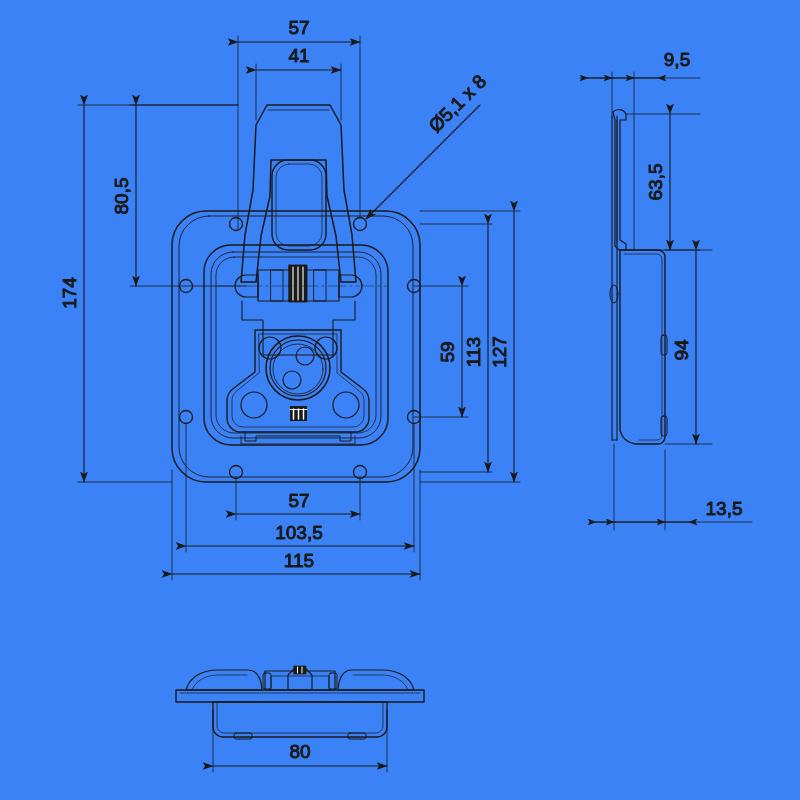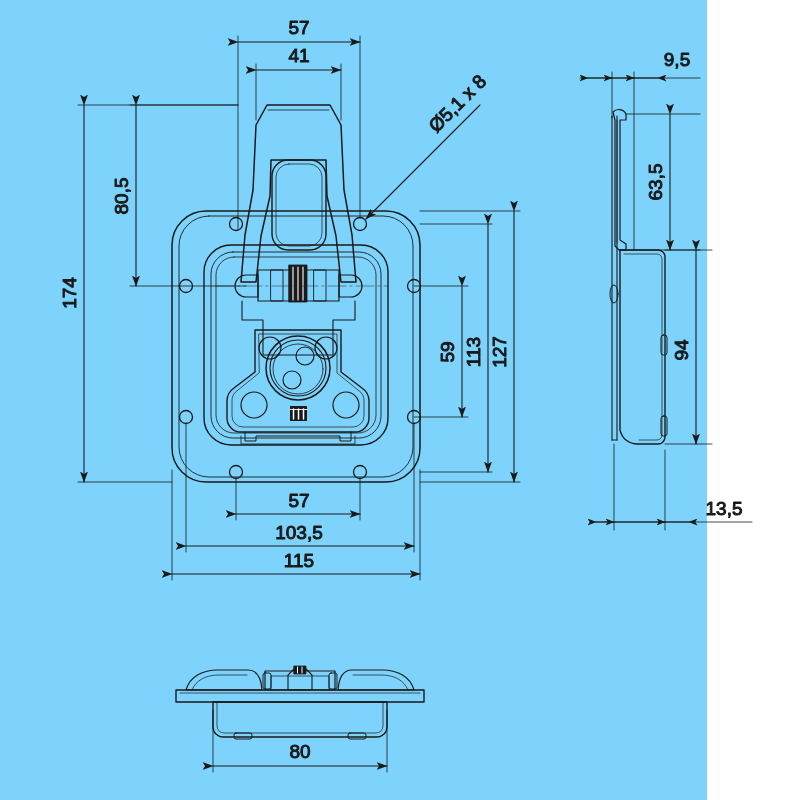--- a/index.html
+++ b/index.html
@@ -1,18 +1,18 @@
 <!DOCTYPE html>
 <html><head>
 <meta charset="utf-8">
 <title>Technical Drawing</title>
 <style>
   html,body{margin:0;padding:0;background:#ffffff;}
   body{width:800px;height:800px;overflow:hidden;font-family:"Liberation Sans",sans-serif;}
-  #stage{position:relative;width:707px;height:800px;background:#7dd3fc;text-align:center;}
+  #stage{position:relative;width:800px;height:800px;background:#3b82f6;text-align:center;}
   svg{display:block;}
   .dimtext{font-family:"Liberation Sans",sans-serif;font-size:19px;fill:#1a1a1a;}
 </style>
 </head>
 <body>
 
 <div id="stage">
 <svg width="800" height="800" viewBox="0 0 800 800">
 
   <defs>

